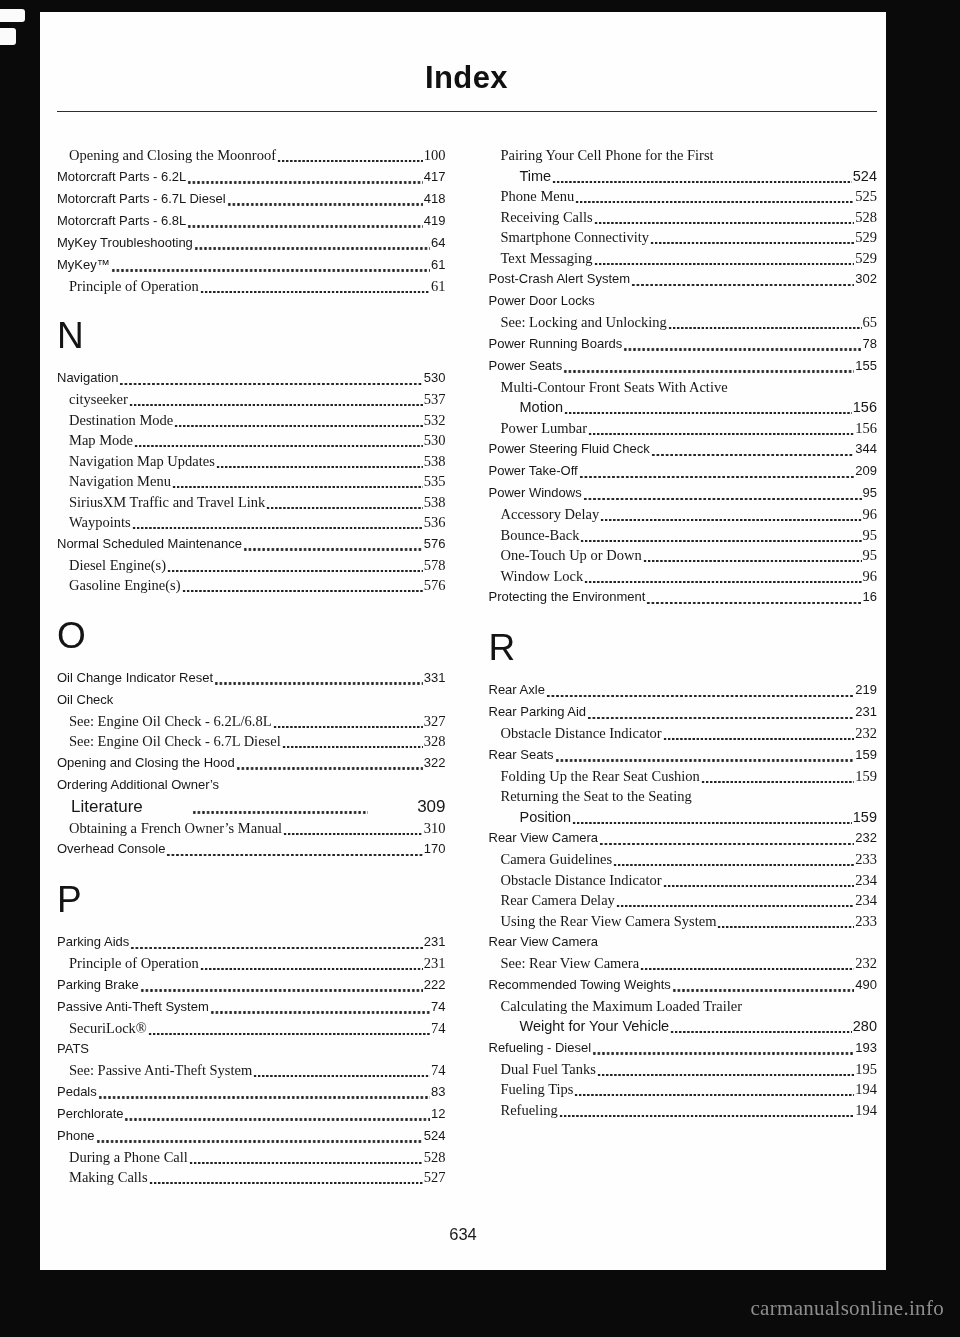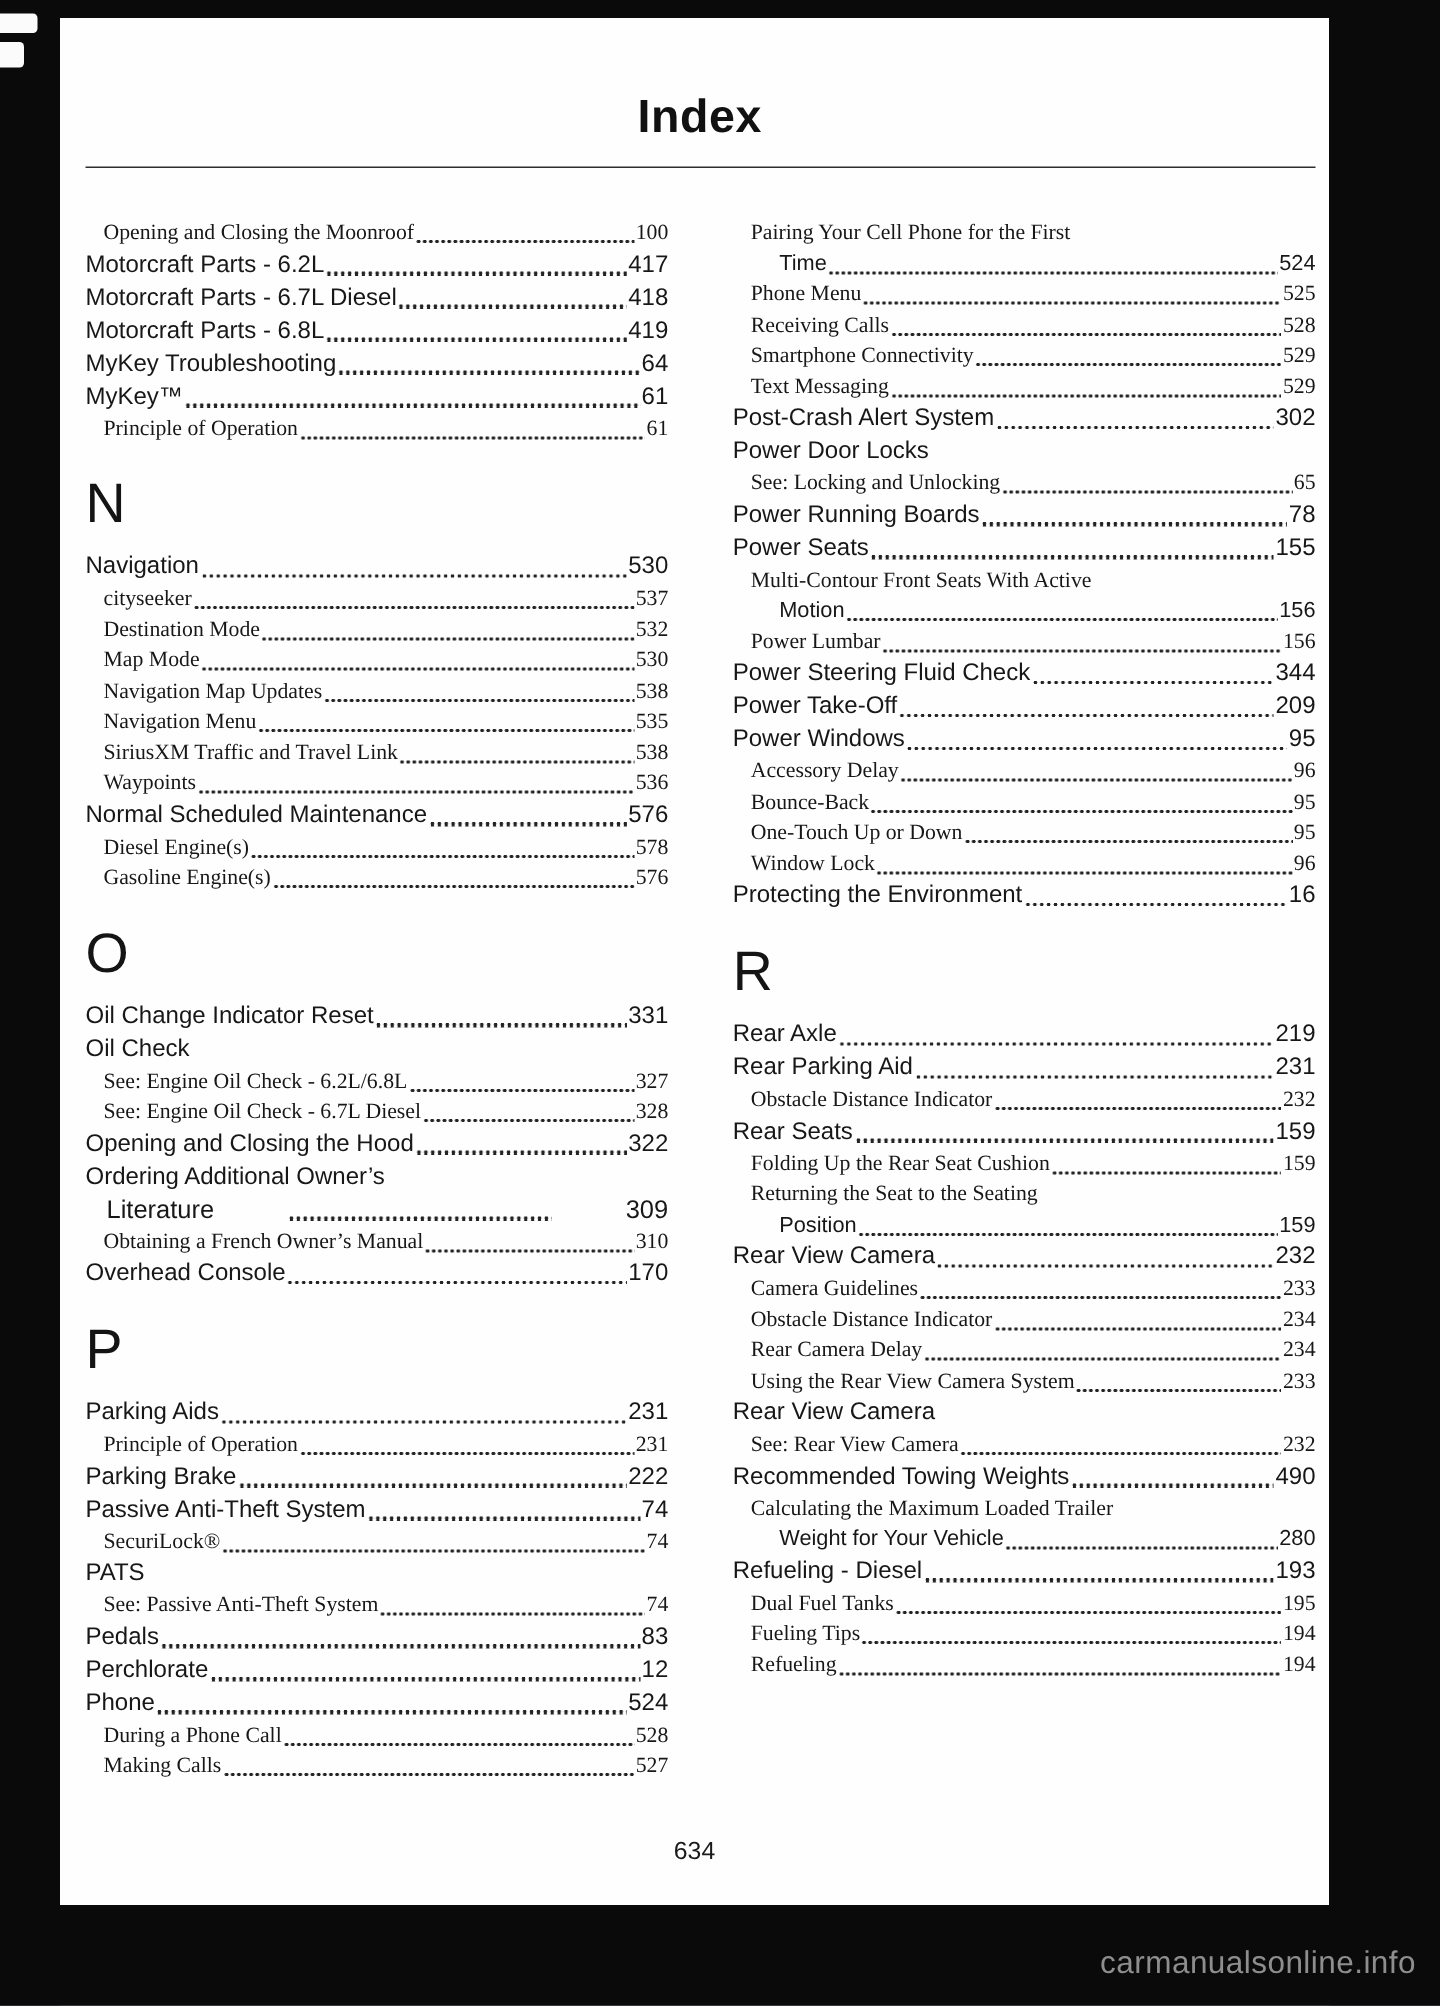--- a/index.html
+++ b/index.html
@@ -2,24 +2,24 @@
 <html><head>
 <meta charset="utf-8">
 <style>
   * { box-sizing: border-box; }
   html, body { margin: 0; padding: 0; }
   body {
     width: 960px; height: 1337px;
     background: #0a0a0a;
     font-family: "Liberation Sans", sans-serif;
   }
-  .screen { position: relative; width: 960px; height: 1337px; overflow: hidden; background: #0f172a; }
+  .screen { position: relative; width: 960px; height: 1337px; overflow: hidden; background: #0c4a6e; }
 
   
-  .frame { position: absolute; background: #0a0a0a; }
+  .frame { position: absolute; background: #0a0a0a; font-family: Liberation Serif, serif; }
   .frame-top { left: 0; top: 0; width: 100%; height: 12px; }
   .frame-left { left: 0; top: 0; width: 40px; height: 100%; }
   .frame-right { right: 0; top: 0; width: 74px; height: 100%; }
   .frame-bottom { left: 0; bottom: 0; width: 100%; height: 67px; }
   .notch { position: absolute; background: #fbfbfb; z-index: 3; }
   .notch-a { left: 0; top: 9px; width: 25px; height: 13px; border-radius: 0 3px 3px 0; }
   .notch-b { left: 0; top: 28px; width: 16px; height: 17px; border-radius: 0 3px 3px 0; }
 
   
   .paper {
@@ -36,21 +36,21 @@
 
   .entry { display: flex; align-items: baseline; color: #171717; }
   .entry .t { white-space: nowrap; }
   .entry .pg { white-space: nowrap; }
   .dots {
     flex: 1 1 6px; height: 2.2px; align-self: flex-end;
     margin: 0 1px 4px 1px;
     background-image: radial-gradient(circle, #232323 1.05px, rgba(0,0,0,0) 1.45px);
     background-size: 4.6px 2.2px; background-repeat: repeat-x; background-position: 0 50%;
   }
-  .main       { font-size: 16px;   line-height: 22px; }
+  .main       { font-size: 13px;   line-height: 22px; }
   .main-cont  { font-size: 17px;   line-height: 22px;   padding-left: 14px; gap: 48px; }
   .sub        { font-size: 14.5px; line-height: 20.5px; padding-left: 12px; font-family: Liberation Serif, serif; }
   .sub-cont   { font-size: 14.5px; line-height: 20.5px; padding-left: 31px; }
   .sub .dots, .sub-cont .dots { height: 2px; background-size: 4.1px 2px; margin-bottom: 3.5px; }
   .section-letter { font-size: 37px; line-height: 40px; margin: 20px 0 11px 0; font-weight: 400; color: #141414; }
 
   .page-num {
     position: absolute; left: 0; right: 0; bottom: 26px;
     text-align: center; font-size: 16.5px; color: #1a1a1a;
   }

